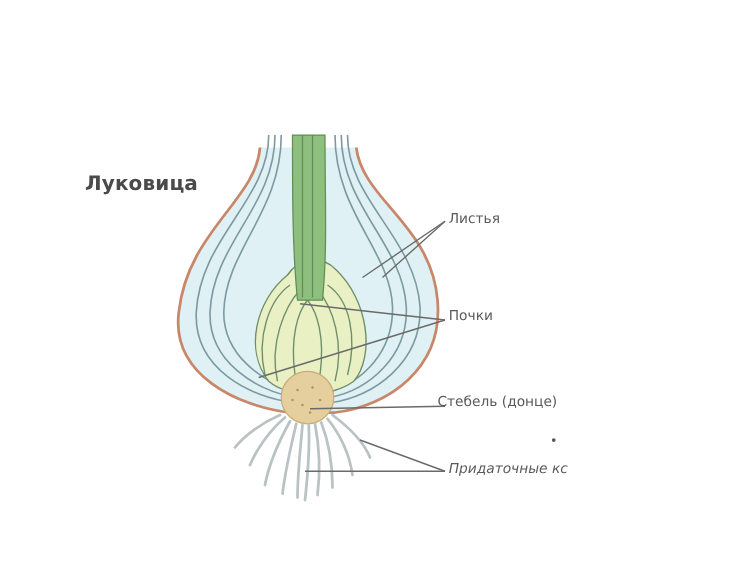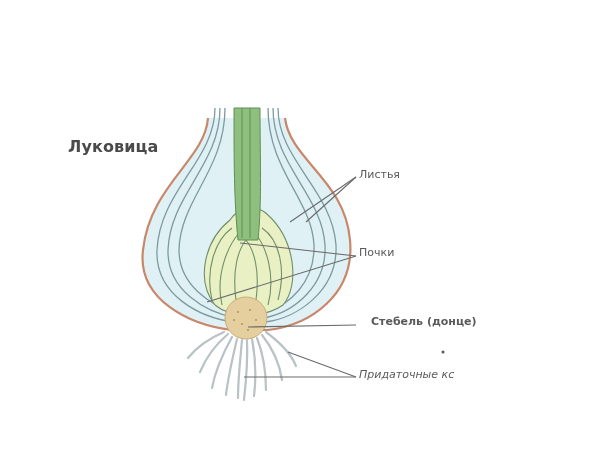--- a/index.html
+++ b/index.html
@@ -4,21 +4,21 @@
 <style>
   html, body { margin: 0; padding: 0; background: #ffffff; }
   body { width: 600px; height: 450px; position: relative; overflow: hidden;
          font-family: "DejaVu Sans", "Liberation Sans", sans-serif; }
   #canvas { position: absolute; left: 0; top: 0; width: 600px; height: 450px; }
   .title { position: absolute; left: 68px; top: 137px; font-size: 16px; font-weight: bold;
            color: #4a4a4a; letter-spacing: 0.1px; }
   .label { position: absolute; font-size: 11px; color: #5a5a5a; white-space: nowrap; }
   #lbl-leaves { left: 359px; top: 168px; }
   #lbl-buds { left: 359px; top: 246px; }
-  #lbl-stem { left: 371px; top: 315px; font-weight: bold; }
+  #lbl-stem { left: 350px; top: 315px; }
   #lbl-roots { left: 359px; top: 368px; width: 142px; overflow: hidden; font-style: italic; }
 </style>
 </head>
 <body>
 
 <svg id="canvas" width="600" height="450" viewBox="0 0 600 450">
 
   <path d="M208,118 C205,160 150,185 143,250 C137,300 190,325 232,330 L268,330 C310,325 355,295 350,240 C345,180 290,160 285,118" fill="#dff1f5" stroke="#c9876a" stroke-width="2.2"></path>
 
   <g fill="none" stroke="#7d9aa0" stroke-width="1.3">

